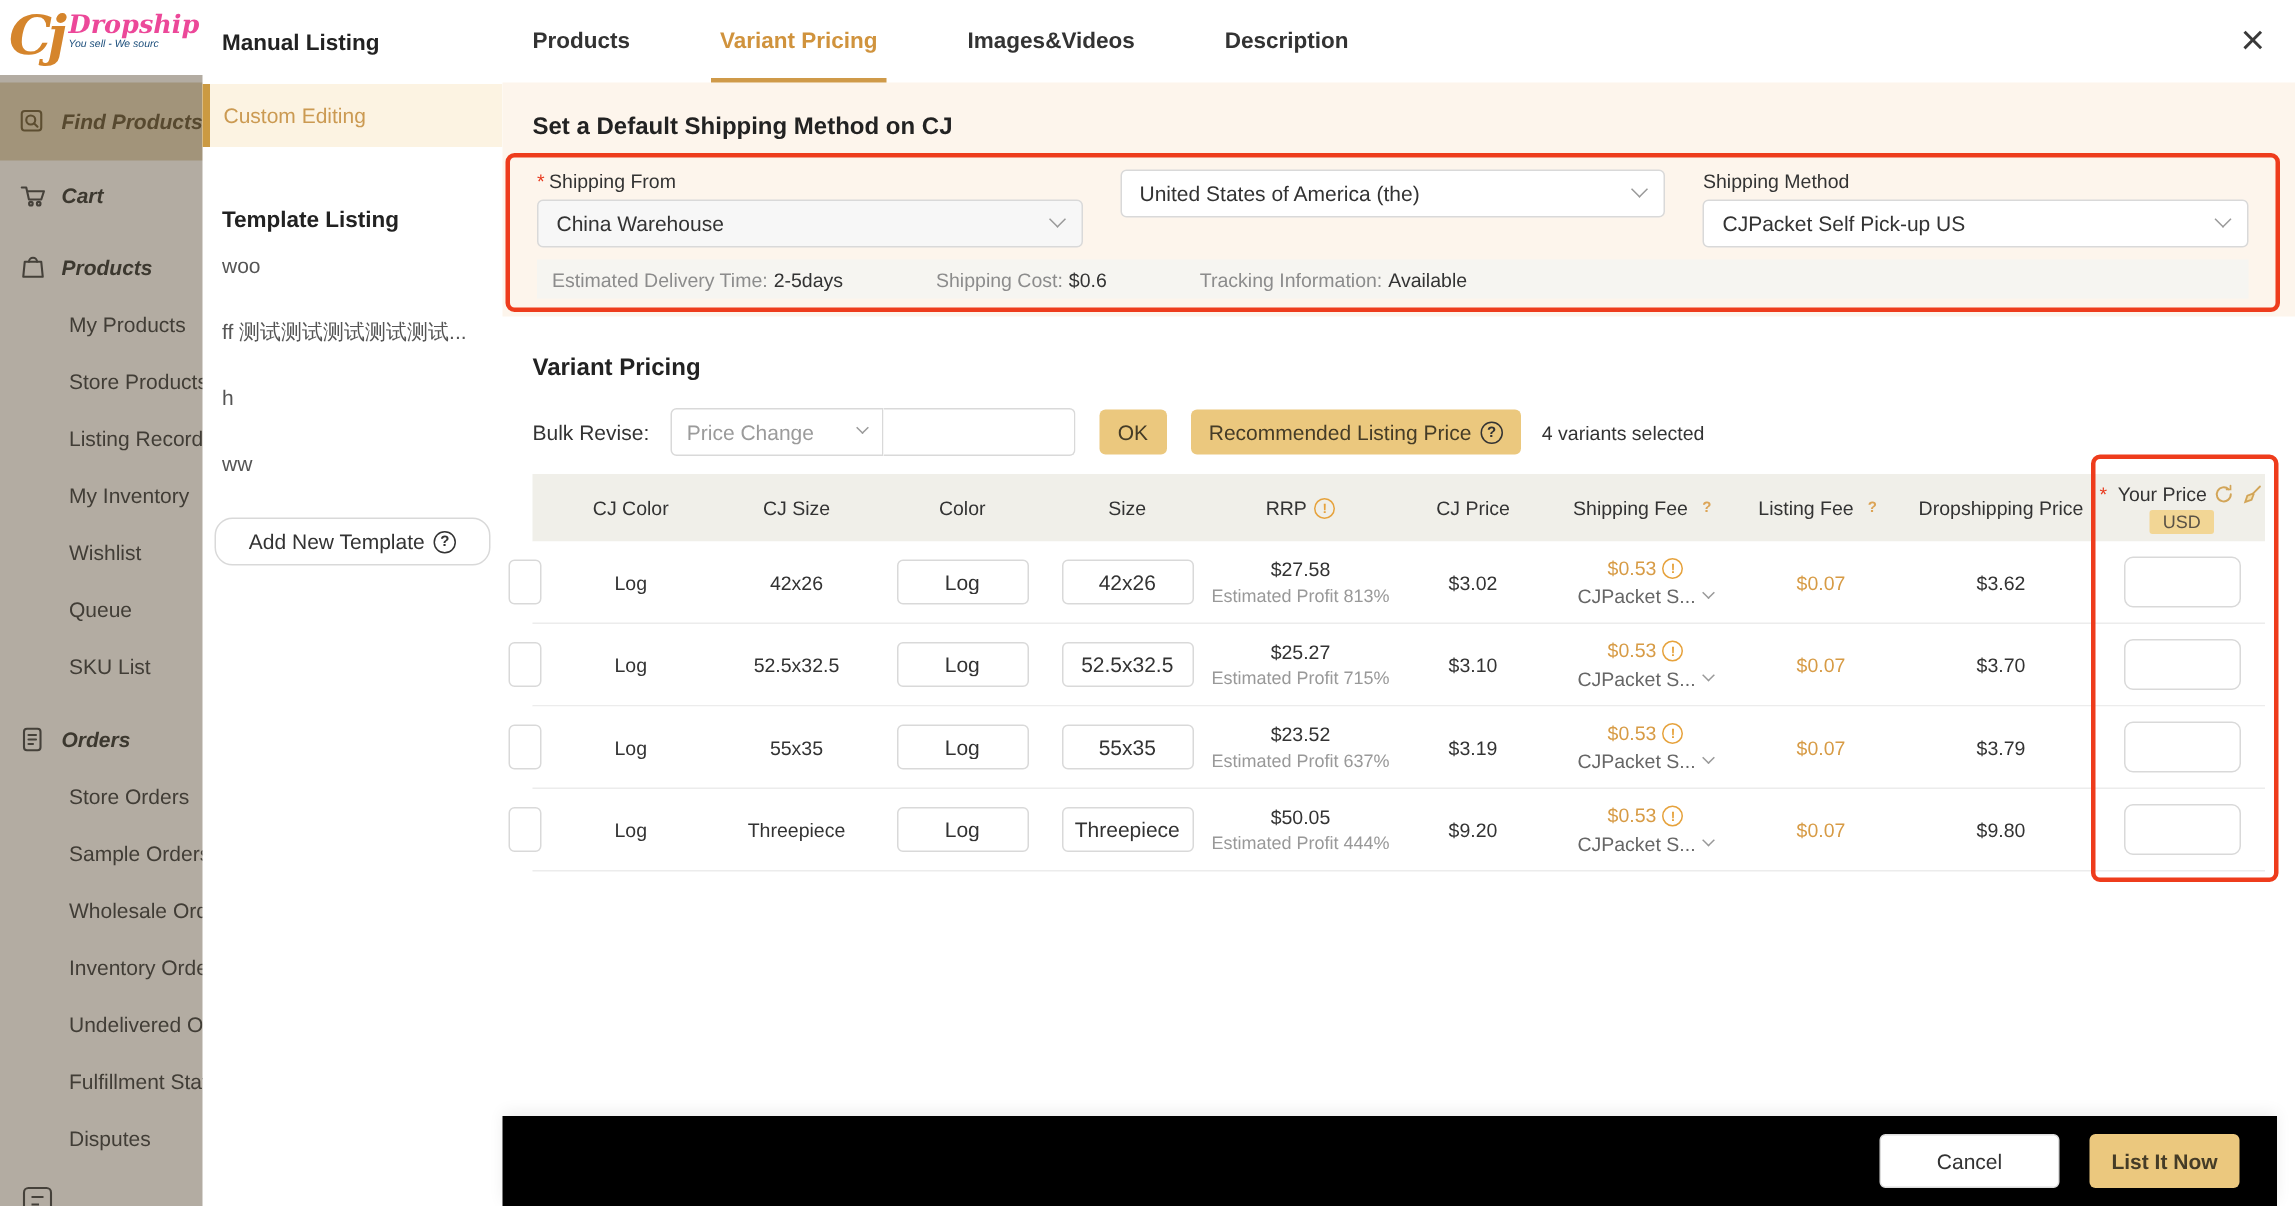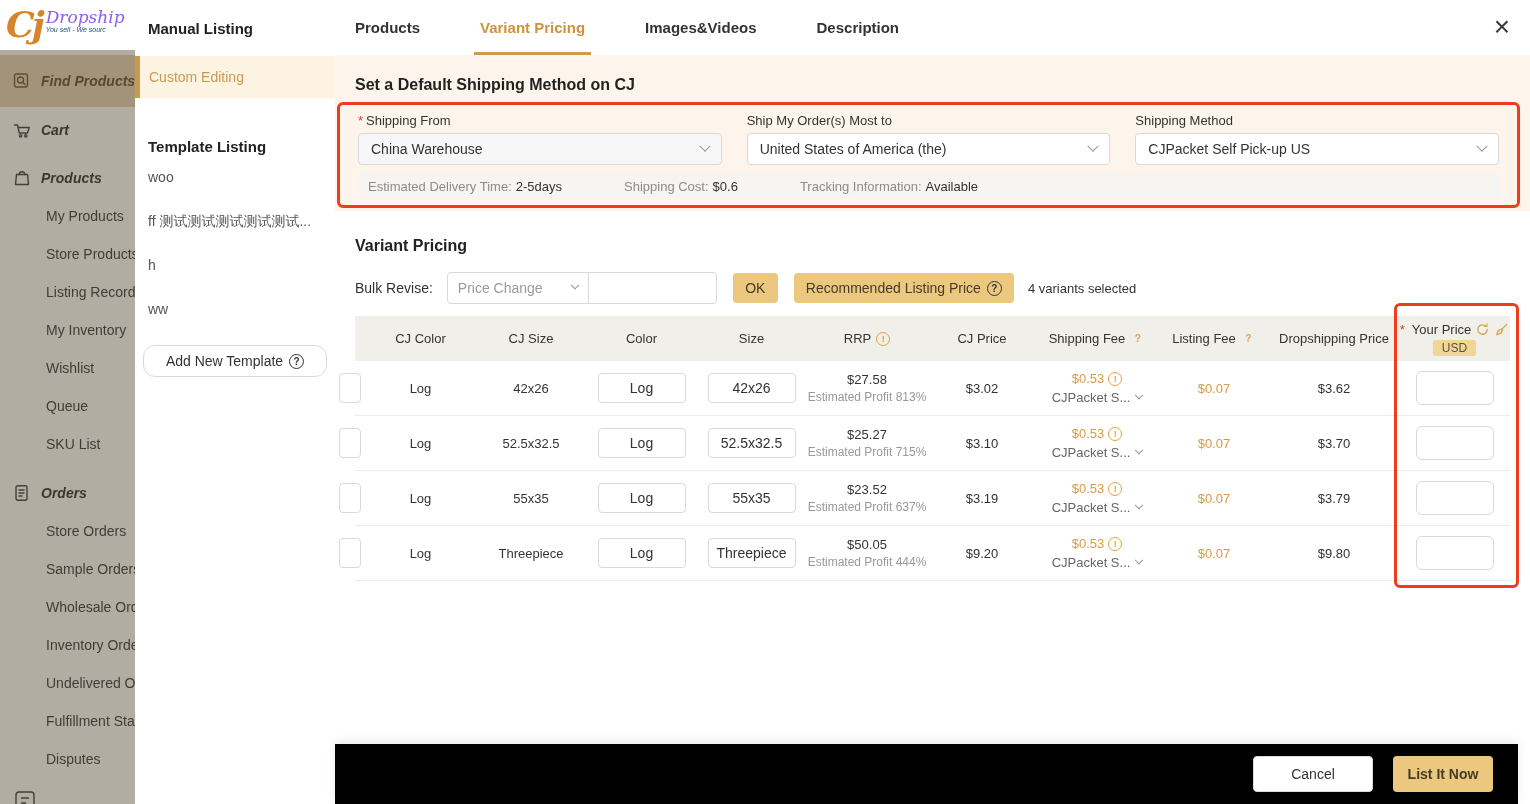--- a/index.html
+++ b/index.html
@@ -4,21 +4,21 @@
 <style>
   * { margin:0; padding:0; box-sizing:border-box; }
   body { font-family:"Liberation Sans", sans-serif; }
   .app { position:relative; width:1530px; height:804px; background:#fff; overflow:hidden; }
 
   
   .sidebar { position:absolute; left:0; top:0; width:161px; height:804px; background:#b3aca2; overflow:hidden; }
   .logo-area { height:50px; background:#fff; display:flex; align-items:flex-start; padding:4px 0 0 6px; white-space:nowrap; overflow:hidden; }
   .logo-cj { font-family:"DejaVu Serif", serif; font-style:italic; font-weight:bold; font-size:36px; color:#d5852c; line-height:40px; letter-spacing:-3px; }
   .logo-right { margin-left:4px; padding-top:4px; }
-  .logo-brand { font-family:"DejaVu Serif", serif; font-style:italic; font-weight:normal; font-size:17px; color:#8b5cf6; line-height:18px; }
+  .logo-brand { font-family:"DejaVu Serif", serif; font-style:italic; font-weight:bold; font-size:17px; color:#ec4899; line-height:18px; }
   .logo-tag { font-style:italic; font-size:7px; color:#1d4f7c; }
   .s-item { height:38px; display:flex; align-items:center; padding-left:12px; color:#413d36; font-size:14px; white-space:nowrap; overflow:hidden; }
   .s-item.top { font-weight:bold; color:#3c382f;font-style:italic; }
   .s-item.sub { padding-left:46px; font-weight:normal; }
   .s-item.active { height:52px; background:#a2947a; margin-top:5px; color:#57492f; }
   .s-icon { width:20px; height:20px; margin-right:9px; flex:0 0 auto; }
   .s-icon svg { width:20px; height:20px; stroke:#45413a; fill:none; stroke-width:1.4; stroke-linecap:round; stroke-linejoin:round; }
   .s-item.active .s-icon svg { stroke:#5d4e31; }
   .gap10 { margin-top:10px; } .gap11 { margin-top:11px; } .gap4 { margin-top:4px; }
   .partial-icon { margin:12px 0 0 14px; }
@@ -236,21 +236,20 @@
           <div class="ship-col">
             <div class="ship-label">
               <span class="red-star">*</span><span>Shipping From</span>
             </div>
             <div class="selectbox gray">
               <span>China Warehouse</span>
               <span class="chev"></span>
             </div>
           </div>
           <div class="ship-col">
-            <div class="ship-label">Ship My Order(s) Most to</div>
             <div class="selectbox">
               <span>United States of America (the)</span>
               <span class="chev"></span>
             </div>
           </div>
           <div class="ship-col">
             <div class="ship-label">Shipping Method</div>
             <div class="selectbox">
               <span>CJPacket Self Pick-up US</span>
               <span class="chev"></span>

